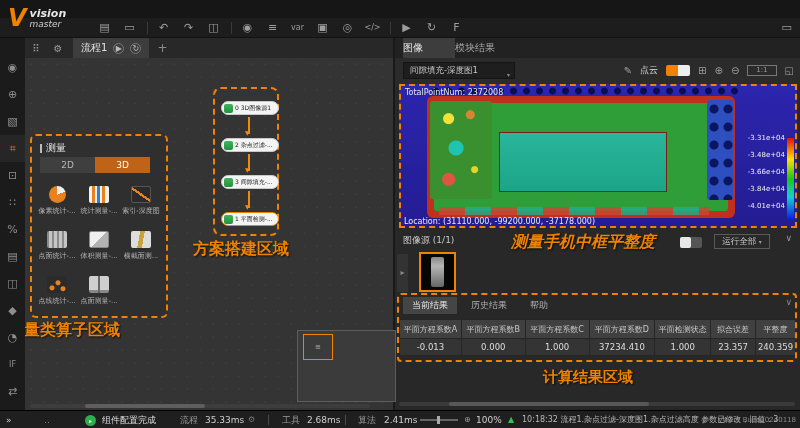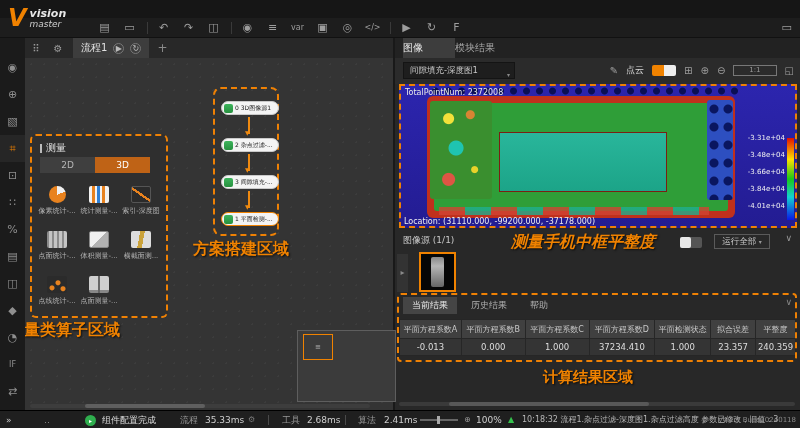--- a/index.html
+++ b/index.html
@@ -101,21 +101,21 @@
 
   #imgtb { position:absolute; left:0; top:20px; width:405px; height:26px; background:#2b2b2b; }
   #src-select { position:absolute; left:8px; top:4px; width:112px; height:17px; background:#1e1e1e; border:1px solid #141414; font-size:8.5px; color:#c8c8c8; line-height:15px; padding:0 6px; white-space:nowrap; overflow:hidden; }
   #src-caret { position:absolute; left:112px; top:13px; font-size:6px; color:#888; }
   #imgtb-right { position:absolute; right:6px; top:4px; display:flex; gap:8px; align-items:center; height:17px; }
   #imgtb-right .ic { font-size:10px; color:#9d9d9d; }
   #pc-label { font-size:9px; color:#ddd; }
   #pc-toggle { width:24px; height:11px; border-radius:2px; display:flex; overflow:hidden; }
   #pc-toggle .on { width:12px; background:#f08200; }
   #pc-toggle .off { width:12px; background:#eee; }
-  .ic-11 { font-size:7px; color:#9d9d9d; border:1px solid #777; padding:0 15px; line-height:9px; }
+  .ic-11 { font-size:7px; color:#9d9d9d; border:1px solid #777; padding:0 8px; line-height:9px; }
 
   
   #viewport { position:absolute; left:4px; top:46px; width:398px; height:144px; background:linear-gradient(180deg,#2c25ae,#231c92); overflow:hidden; }
   #vp-border { position:absolute; left:0; top:0; width:398px; height:144px; border:2px dashed #ef8104; z-index:7; pointer-events:none; }
   #dotsrow { position:absolute; left:30px; top:2px; width:310px; height:9px; background-image:radial-gradient(circle, #0a0f55 0 3px, transparent 4px); background-size:13px 10px; }
   #phone { position:absolute; left:28px; top:12px; width:308px; height:122px; background:#c0301c; border-radius:6px; }
   #phone-core { position:absolute; left:7px; top:7px; right:7px; bottom:7px; background:#2f9e38; border-radius:3px; }
   #teal { position:absolute; left:72px; top:36px; width:168px; height:60px; background:linear-gradient(#29b69b,#1ca488); border:1px solid #7a1f12; }
   #camcluster { position:absolute; left:3px; top:5px; width:62px; height:98px; background-color:#3a8f2f;
     background-image:radial-gradient(circle at 30% 18%, #f3e13a 0 5px, transparent 6px),

